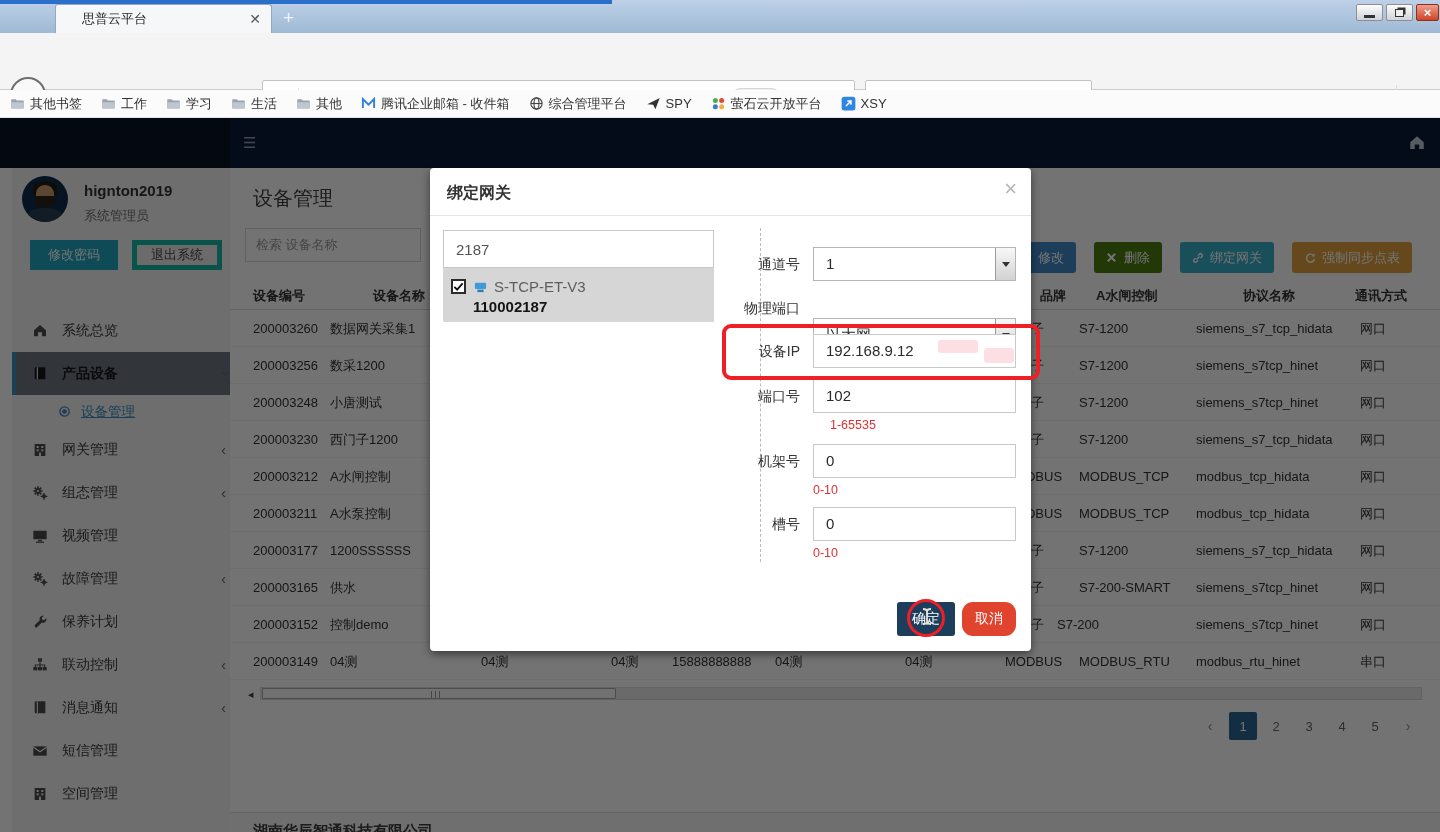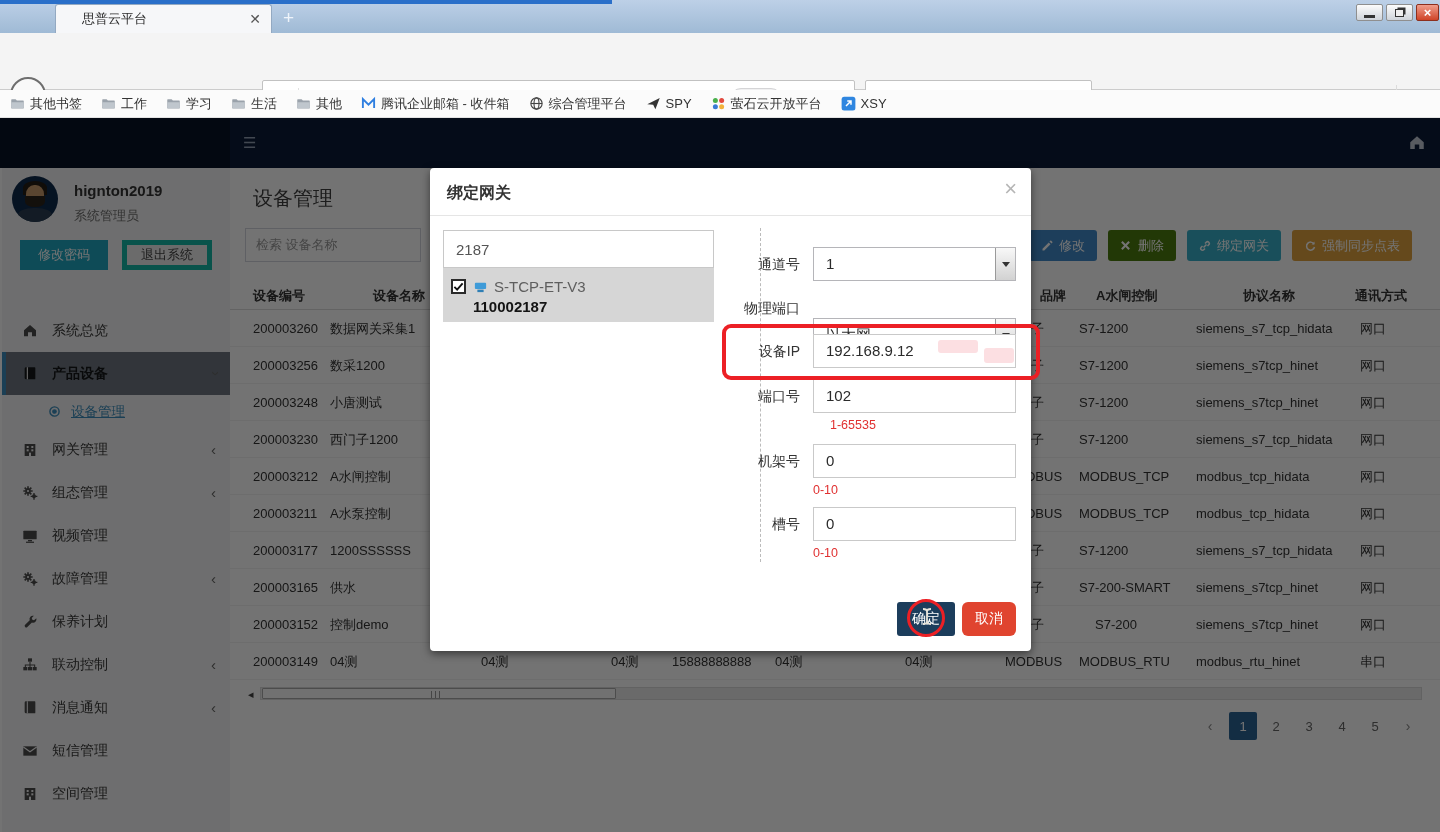--- a/index.html
+++ b/index.html
@@ -43,21 +43,21 @@
   display:flex;align-items:center;padding-left:10px;gap:19px}
 .bm{display:flex;align-items:center;gap:5px;font-size:13px;color:#333;white-space:nowrap}
 .bm .ic{width:15px;height:15px}
 
 
 #appbar{position:absolute;left:0;top:118px;width:1440px;height:50px;background:#0c1b38}
 #appbar .logo-zone{position:absolute;left:0;top:0;width:230px;height:50px;background:#081227}
 #appbar .ham{position:absolute;left:243px;top:16px;color:#93a0b4;font-size:15px}
 #appbar .home{position:absolute;left:1408px;top:16px;color:#c4cbd6}
 
-#sidebar{position:absolute;left:2px;top:168px;width:272px;height:664px;background:#f4f4f5;border-right:1px solid #d2d2d2}
+#sidebar{position:absolute;left:12px;top:168px;width:272px;height:664px;background:#f4f4f5;border-right:1px solid #d2d2d2}
 #avatar{position:absolute;left:10px;top:8px;width:46px;height:46px;border-radius:50%;background:#0e2a4d;overflow:hidden}
 #avatar .hair{position:absolute;left:11px;top:5px;width:24px;height:14px;border-radius:50% 50% 0 0;background:#241d15}
 #avatar .face{position:absolute;left:14px;top:9px;width:18px;height:20px;border-radius:45%;background:#c79b6e}
 #avatar .beard{position:absolute;left:13px;top:20px;width:20px;height:11px;border-radius:0 0 48% 48%;background:#2c241c}
 #avatar .body{position:absolute;left:6px;top:32px;width:34px;height:16px;border-radius:45% 45% 0 0;background:#2b3d52}
 .uname{position:absolute;left:72px;top:14px;font-size:15px;font-weight:bold;color:#333}
 .urole{position:absolute;left:72px;top:39px;font-size:13px;color:#707070}
 .sbtn{position:absolute;top:72px;height:30px;font-size:13px;display:flex;align-items:center;justify-content:center}
 #btn-pwd{left:18px;width:88px;background:#20a7c0;color:#fff}
 #btn-out{left:120px;width:90px;background:#ededed;border:5px solid #14b8a6;color:#444}
@@ -74,21 +74,21 @@
 .m-sub{position:relative;height:33px;display:flex;align-items:center;padding-left:46px;color:#474747}
 .m-sub .m-ic{width:13px;height:13px}
 .m-sub .m-lb{margin-left:10px;font-size:13.5px}
 .m-sub.active{color:#3c8dbc}
 .m-sub.active .m-lb{color:#3c8dbc;text-decoration:underline}
 
 #main{position:absolute;left:230px;top:168px;width:1210px;height:664px;background:#ffffff}
 #page-title{position:absolute;left:23px;top:17px;font-size:20px;color:#3f3f3f}
 #dev-search{position:absolute;left:15px;top:60px;width:176px;height:34px;background:#fff;border:1px solid #d2d6de;
   display:flex;align-items:center;padding-left:10px;color:#999;font-size:13px}
-#actions{position:absolute;top:62px;right:28px;display:flex;gap:11px}
+#actions{position:absolute;top:74px;right:28px;display:flex;gap:18px}
 .act{height:31px;display:flex;align-items:center;gap:6px;padding:0 12px;color:#fff;font-size:13px;border-radius:3px;white-space:nowrap}
 .act .aic{width:12px;height:12px;color:#fff}
 
 #thead{position:absolute;left:0;top:116px;width:1210px;height:26px;border-bottom:1px solid #dcdcdc}
 #thead span{position:absolute;font-weight:bold;font-size:13px;color:#333;white-space:nowrap}
 #rows{position:absolute;left:0;top:142px;width:1210px}
 .trow{position:absolute;left:0;width:1210px;height:37px;border-bottom:1px solid #f1f1f1}
 .trow span{position:absolute;top:0;line-height:37px;font-size:13px;color:#333;white-space:nowrap}
 
 #hscroll{position:absolute;left:18px;top:519px;width:1398px;height:14px}
@@ -130,21 +130,21 @@
 .f-ctrl .val{position:absolute;left:12px;top:0;line-height:32px;white-space:nowrap}
 .f-ctrl.sel .dd{position:absolute;right:0;top:0;width:20px;height:100%;border-left:1px solid #9a9a9a;
   background:linear-gradient(#f8f8f8,#d2d2d2);display:flex;align-items:center;justify-content:center}
 .f-ctrl.sel .dd i{width:0;height:0;border-left:4px solid transparent;border-right:4px solid transparent;border-top:5px solid #333}
 .f-ctrl.inp{border-color:#c9c9c9}
 .f-hint{position:absolute;left:383px;font-size:12.5px;color:#e03030}
 .smudge{position:absolute;background:rgba(244,150,158,0.30);border-radius:3px}
 #m-ok{position:absolute;left:467px;top:434px;width:58px;height:34px;background:#1c3d5c;color:#fff;font-size:14px;
   display:flex;align-items:center;justify-content:center;border-radius:3px}
 #m-cancel{position:absolute;left:532px;top:434px;width:54px;height:34px;background:#e0442f;color:#fff;font-size:14px;
-  display:flex;align-items:center;justify-content:center;border-radius:6px}
+  display:flex;align-items:center;justify-content:center;border-radius:11px}
 
 
 #anno-rect{position:absolute;left:722px;top:324px;width:318px;height:56px;border:4px solid #ec2025;border-radius:9px;z-index:80}
 #anno-circle{position:absolute;left:907px;top:599px;width:38px;height:38px;border:3px solid #ec2025;border-radius:50%;z-index:81}
 #anno-cursor{position:absolute;left:921px;top:607px;z-index:82}
 </style>
 </head>
 <body>
 
 <div id="stage">
@@ -615,21 +615,21 @@
           <span style="left: 100px;">供水</span>
           <span style="left: 775px;">西门子</span>
           <span style="left: 849px;">S7-200-SMART</span>
           <span style="left: 966px;">siemens_s7tcp_hinet</span>
           <span style="left: 1130px;">网口</span>
         </div>
         <div class="trow" style="top: 296px;">
           <span style="left: 23px;">200003152</span>
           <span style="left: 100px;">控制demo</span>
           <span style="left: 775px;">西门子</span>
-          <span style="left: 865px;">S7-200</span>
+          <span style="left: 827px;">S7-200</span>
           <span style="left: 966px;">siemens_s7tcp_hinet</span>
           <span style="left: 1130px;">网口</span>
         </div>
         <div class="trow" style="top: 333px;">
           <span style="left: 23px;">200003149</span>
           <span style="left: 100px;">04测</span>
           <span style="left: 251px;">04测</span>
           <span style="left: 381px;">04测</span>
           <span style="left: 442px;">15888888888</span>
           <span style="left: 545px;">04测</span>
@@ -654,20 +654,23 @@
         <span class="pg arrow">‹</span>
         <span class="pg active">1</span>
         <span class="pg">2</span>
         <span class="pg">3</span>
         <span class="pg">4</span>
         <span class="pg">5</span>
         <span class="pg arrow">›</span>
       </div>
   </div>
 
+  <div id="footer">
+    <span>湖南华辰智通科技有限公司</span>
+  </div>
 
   <div id="dim"></div>
 
   <div id="modal">
     <div class="mhead">
       <span class="mtitle">绑定网关</span>
       <span class="mclose">×</span>
     </div>
     <div id="gw-search">
       <span>2187</span>

